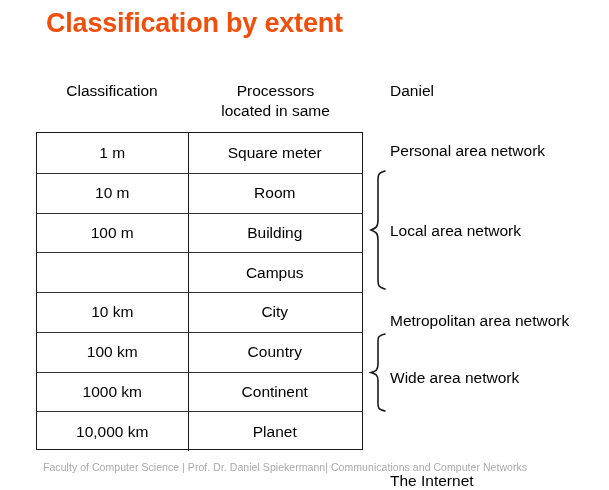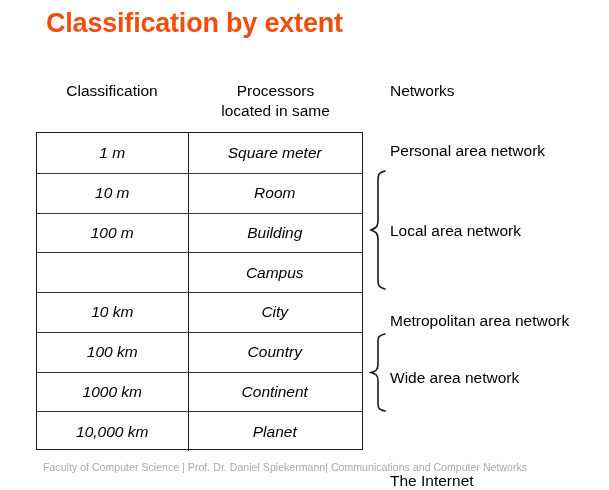--- a/index.html
+++ b/index.html
@@ -81,21 +81,20 @@
   .cell {
     position: absolute;
     top: 0;
     height: 100%;
     display: flex;
     align-items: center;
     justify-content: center;
     font-size: 15.5px;
     color: #000000;
     box-sizing: border-box;
-    font-style: italic;
   }
   .cell-dist {
     left: 0;
     width: 150.5px;
   }
   .cell-loc {
     left: 150.5px;
     width: 173.5px;
     border-left: 1.6px solid #1a1a1a;
   }
@@ -136,21 +135,21 @@
 
   <div id="title">Classification by extent</div>
 
   <div class="col-header" id="hdr-distance">
     <div>Classification</div>
   </div>
   <div class="col-header" id="hdr-processors">
     <div>Processors</div>
     <div>located in same</div>
   </div>
-  <div class="col-header" id="hdr-example">Networks</div>
+  <div class="col-header" id="hdr-example">Daniel</div>
 
   <div id="table">
 
     <div class="trow" style="top:0px;">
       <div class="cell cell-dist">1 m</div>
       <div class="cell cell-loc">Square meter</div>
     </div>
 
     <div class="trow" style="top:39.75px;">
       <div class="cell cell-dist">10 m</div>

